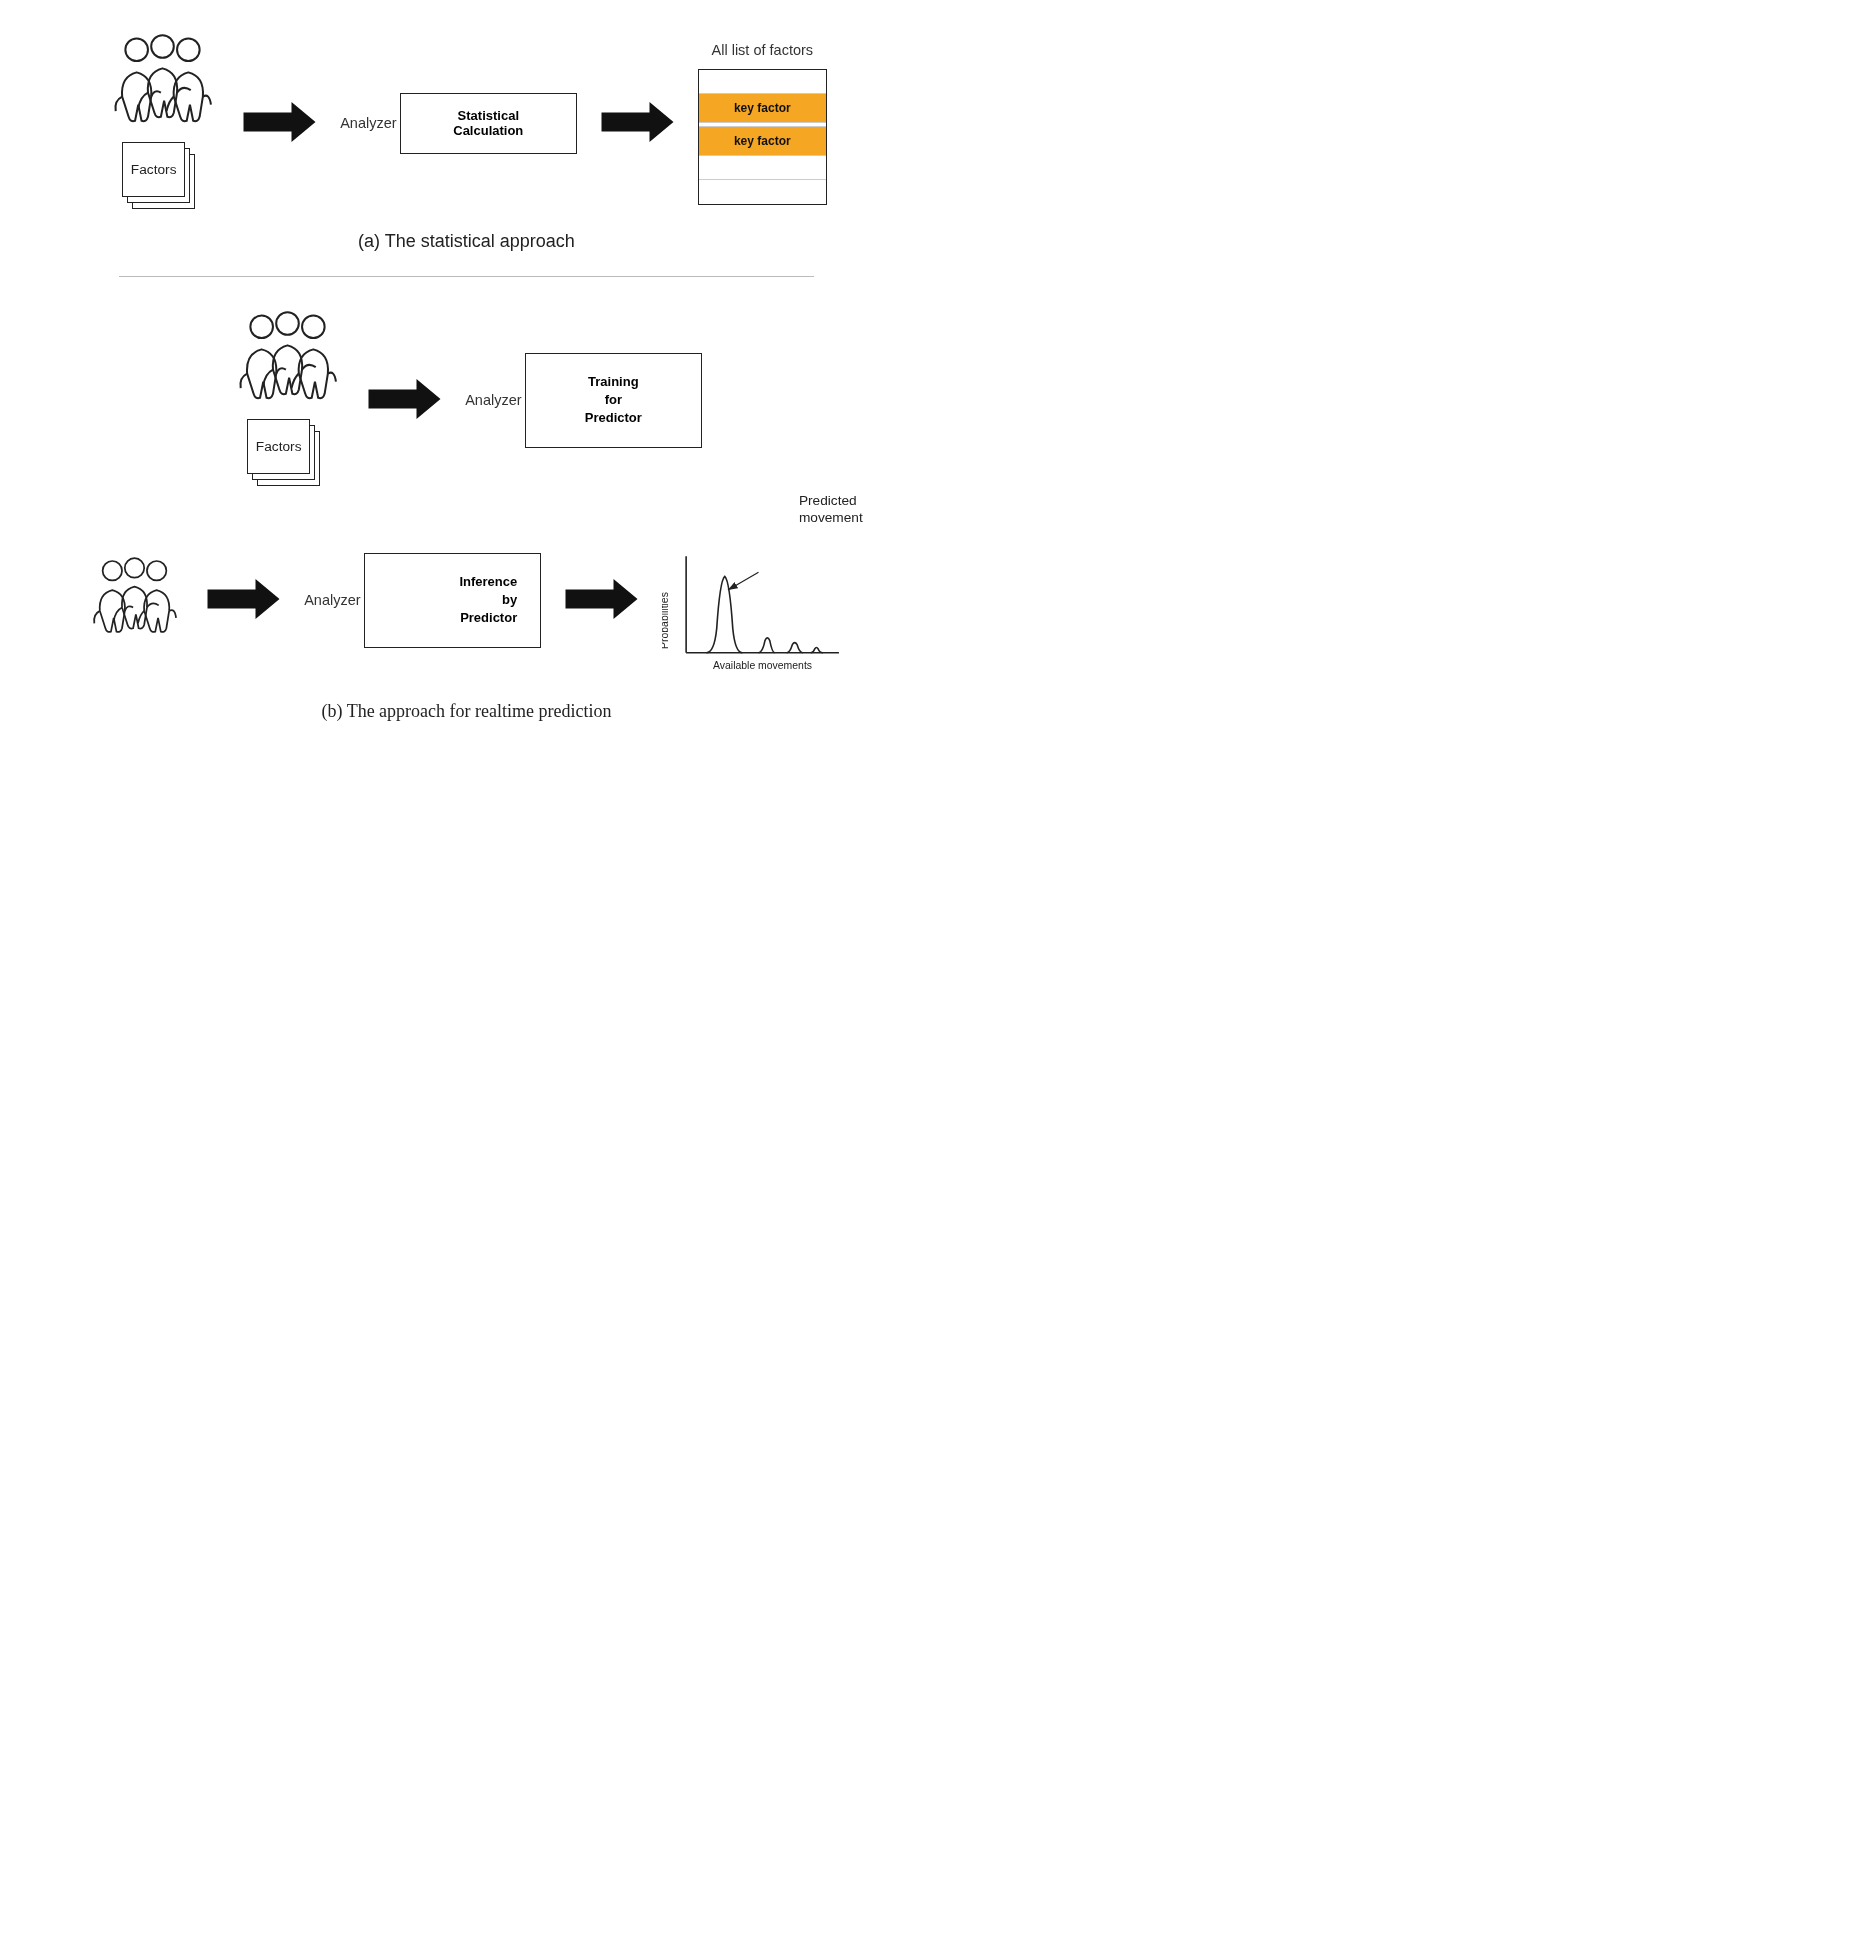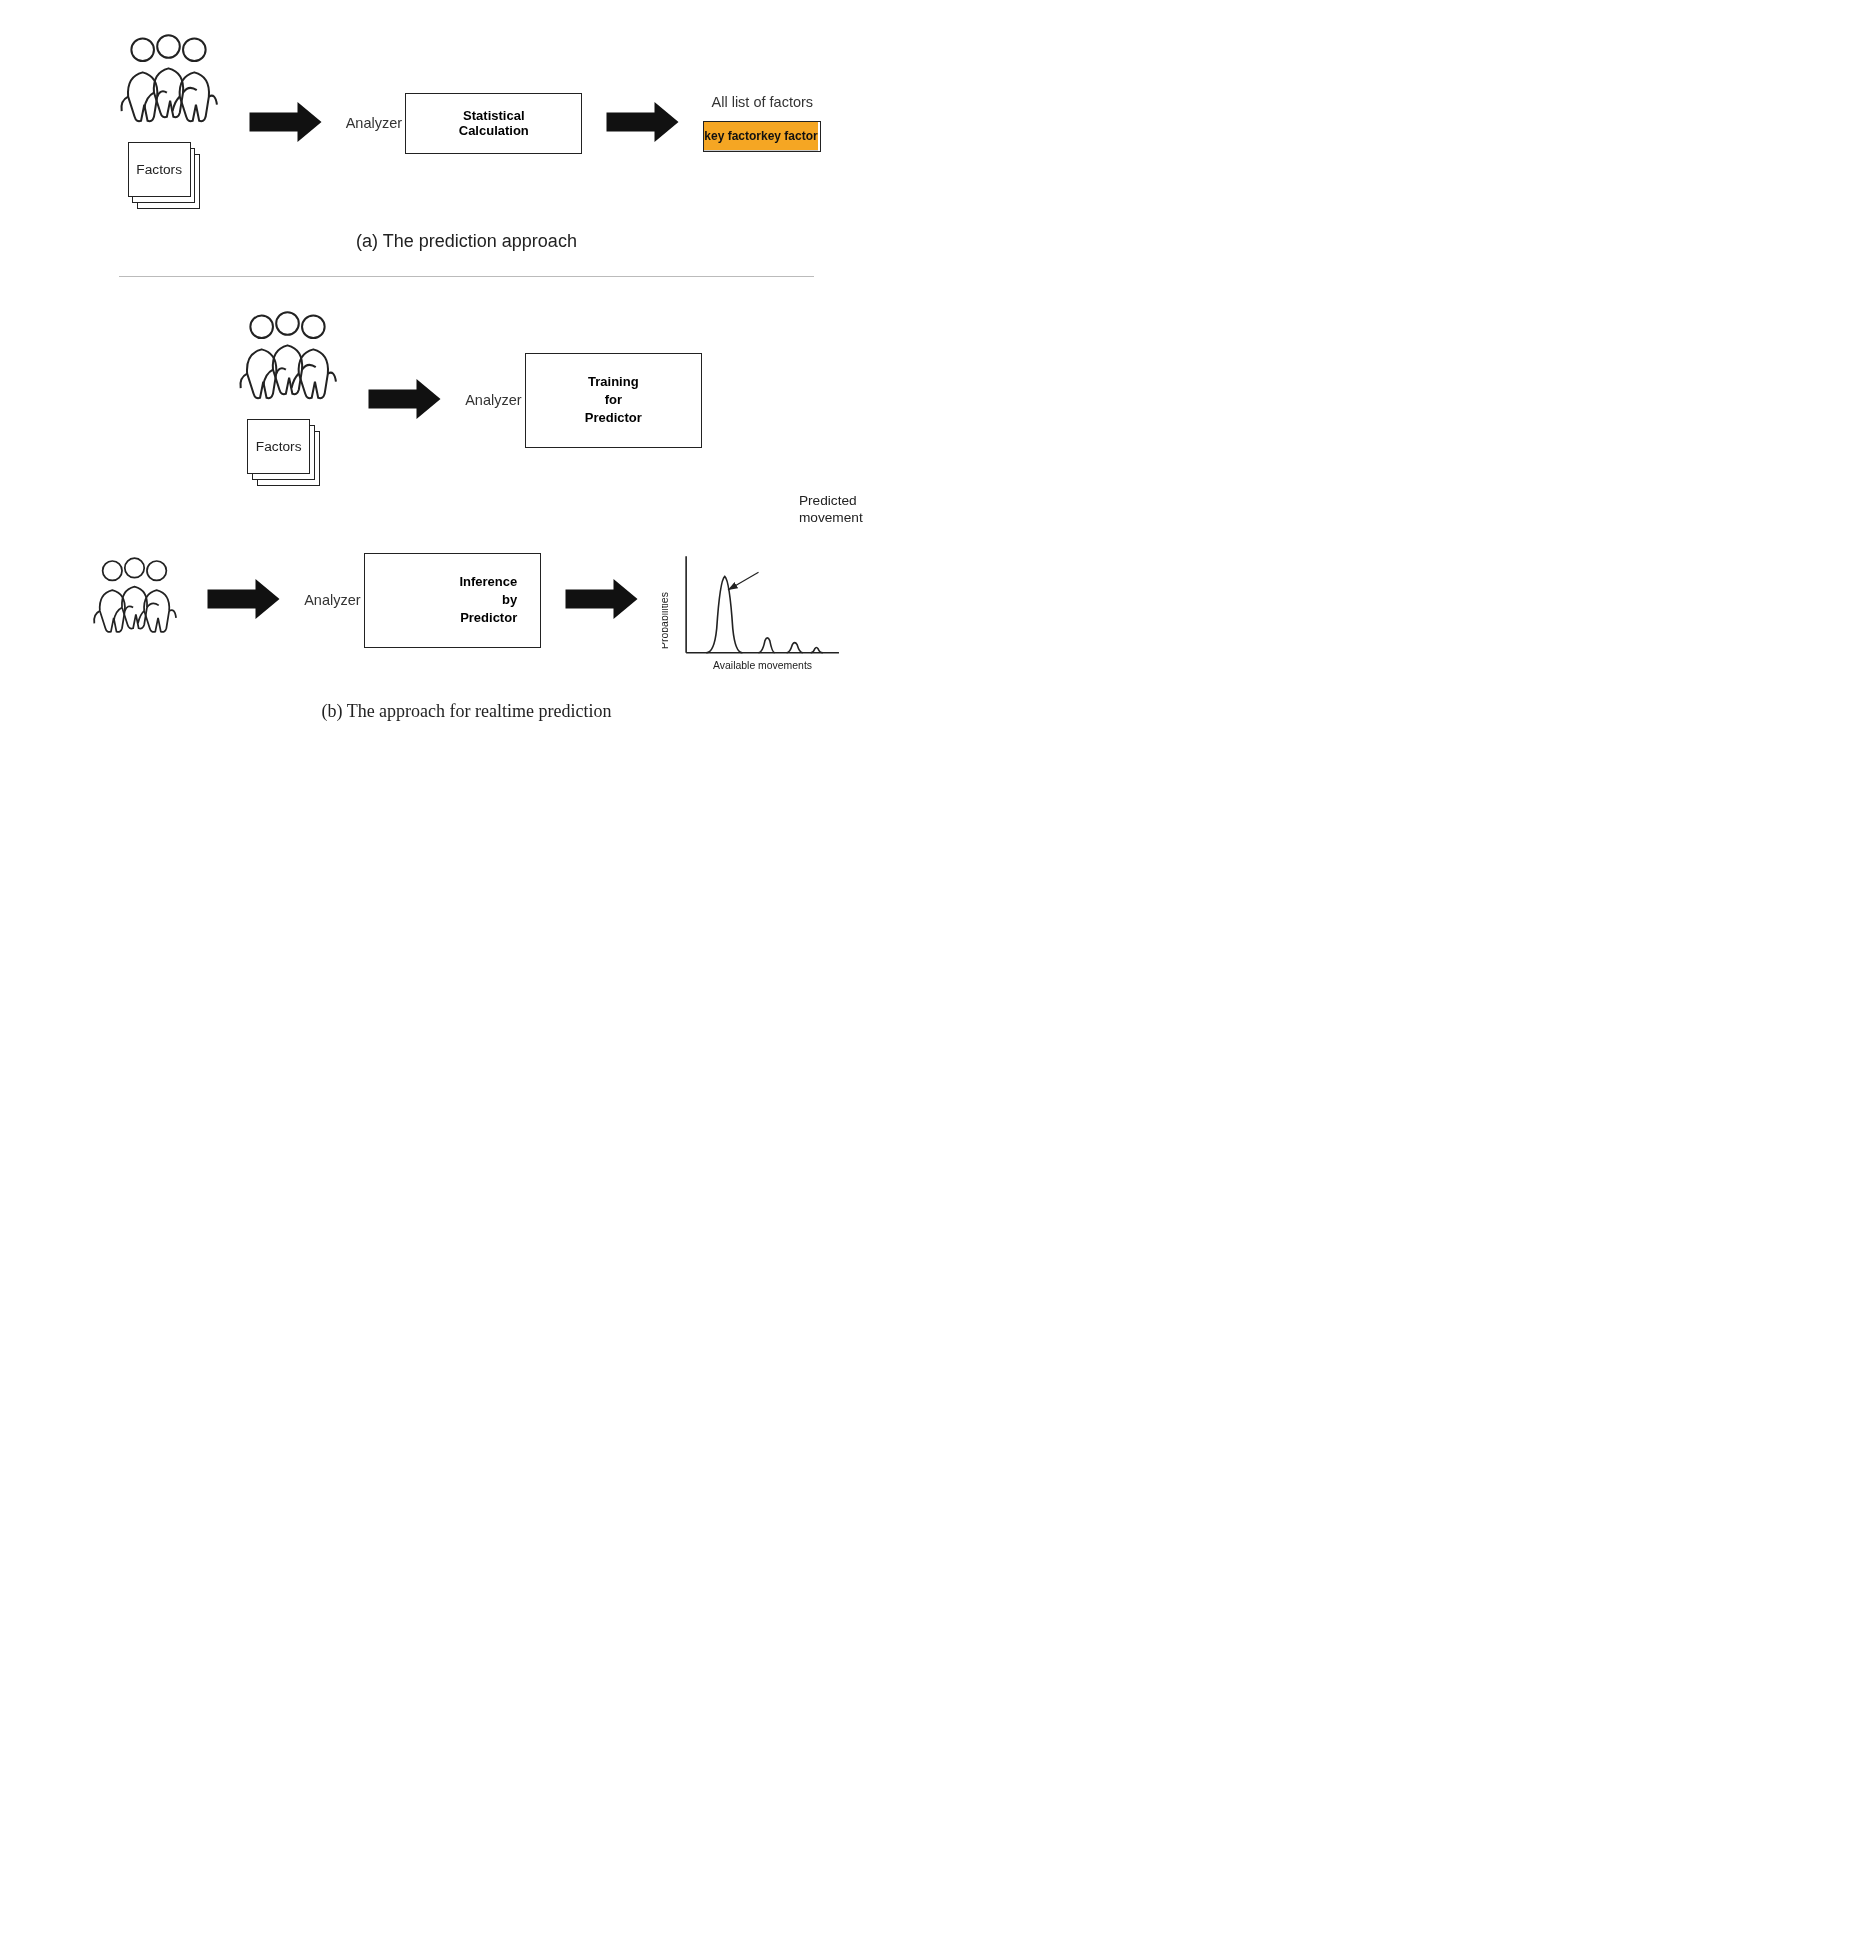--- a/index.html
+++ b/index.html
@@ -111,23 +111,23 @@
       gap: 11px;
     }
 
     .factor-list-title {
       font-size: 14.5px;
       color: #333;
     }
 
     .factor-list-box {
       border: 1.6px solid #222;
-      width: 118px;
-      display: flex;
-      flex-direction: row;
+      width: 129px;
+      display: flex;
+      flex-direction: column;
     }
 
     .factor-row {
       height: 22.6px;
       border-bottom: 0.8px solid #ccc;
     }
 
     .factor-row:last-child {
       border-bottom: none;
     }
@@ -221,21 +221,21 @@
           <div class="factor-row highlighted" style="height:29px;">
             <span>key factor</span>
           </div>
           <div class="factor-row plain" style="height:24px;"></div>
           <div class="factor-row plain" style="height:24px;"></div>
         </div>
       </div>
 
     </div>
 
-    <div class="caption" style="margin-top:16px;">(a) The prediction approach</div>
+    <div class="caption" style="margin-top:16px;">(a) The statistical approach</div>
   </div>
 
   <hr class="section-divider" style="width:80%;border-top:0.8px solid #bbb;margin:8px 0 16px 0;">
 
   <div class="section-b">
 
     <div class="flow-top">
 
       <div style="display:flex;flex-direction:column;align-items:center;gap:4.8px;">
         <svg width="113" height="105" viewBox="0 0 140 130">

